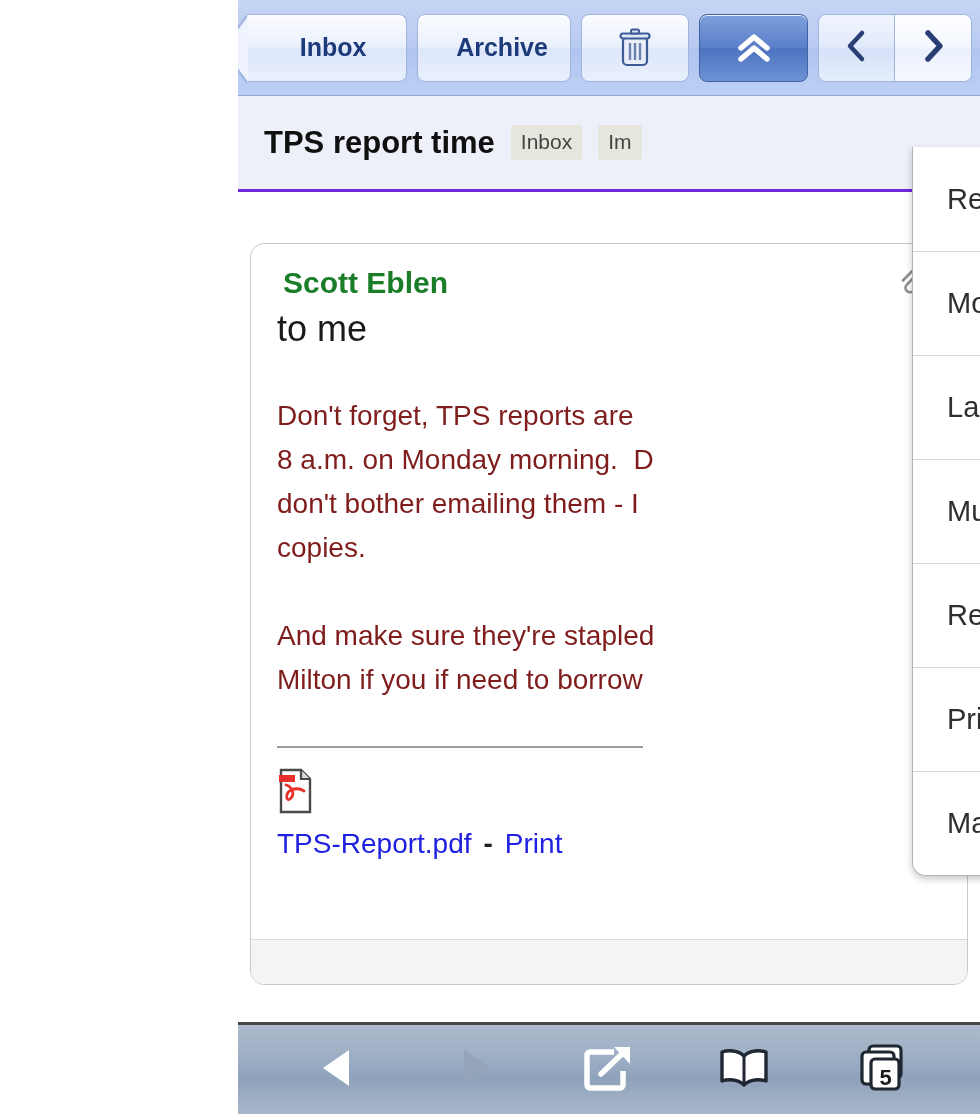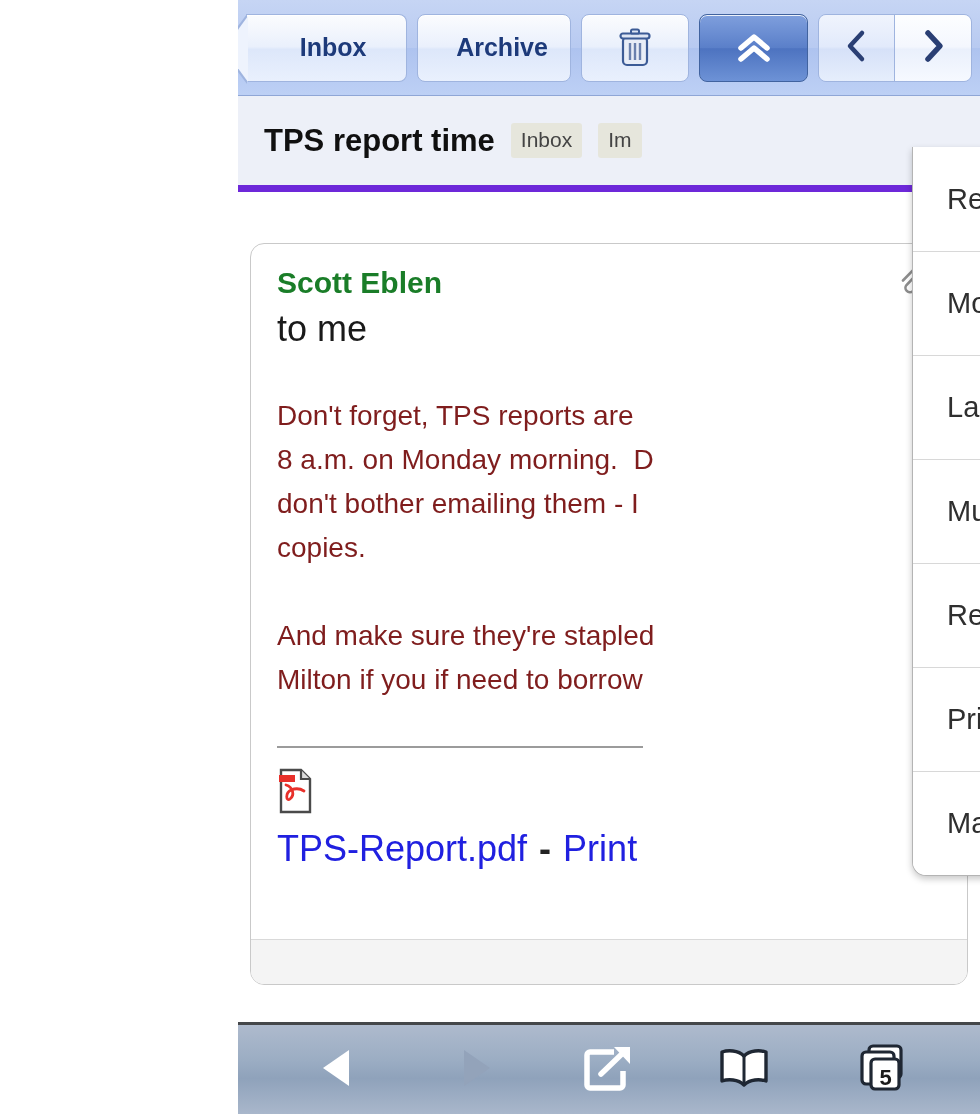--- a/index.html
+++ b/index.html
@@ -172,21 +172,21 @@
   .seg-btn svg { width: 26px; height: 34px; }
 
   
   .subject-row {
     height: 96px;
     background: #edf0f8;
     display: flex; align-items: center;
     padding: 0 26px;
     box-sizing: border-box;
     gap: 16px;
-    border-bottom: 7px solid #6d28d9;
+    border-bottom: 3px solid #6d28d9;
   }
   .subject-title {
     font-size: 31px; font-weight: bold; color: #101010;
     white-space: nowrap;
   }
   .label-chip {
     background: #e6e6dc;
     color: #444444;
     font-size: 21px;
     padding: 5px 10px 6px 10px;
@@ -203,21 +203,21 @@
     height: 742px;
     background: #ffffff;
     border: 1px solid #c9c9c9;
     border-radius: 14px;
     box-sizing: border-box;
     overflow: hidden;
   }
   .msg-inner { padding: 22px 26px 0 26px; position: relative; }
   .sender-row { display: flex; align-items: flex-start; }
   .sender-name {
-    font-size: 30px; font-weight: bold; color: #1a7d28;
+    font-size: 30px; font-weight: bold; color: #1a7d28; margin-left: 6px;
   }
   .clip-icon {
     margin-left: auto; margin-right: 14px;
     width: 30px; height: 34px;
   }
   .to-line {
     font-size: 36px; color: #1a1a1a; margin-top: 8px;
   }
   .body-text {
     font-size: 28px;
@@ -232,21 +232,21 @@
     margin-top: 44px;
     margin-left: 0;
     width: 366px;
     height: 2px;
     background: #9b9b9b;
   }
   .attach-block { margin-top: 20px; }
   .pdf-icon { width: 38px; height: 46px; }
   .attach-line {
     margin-top: 10px;
-    font-size: 36px;
+    font-size: 28px;
     color: #1a1a1a;
     display: flex; align-items: center; gap: 12px;
   }
   .attach-link { color: #2020e0; }
   .attach-sep  { color: #222222; font-weight: bold; }
 
   .card-footer-strip {
     position: absolute;
     left: 0; right: 0; bottom: 0;
     height: 44px;

